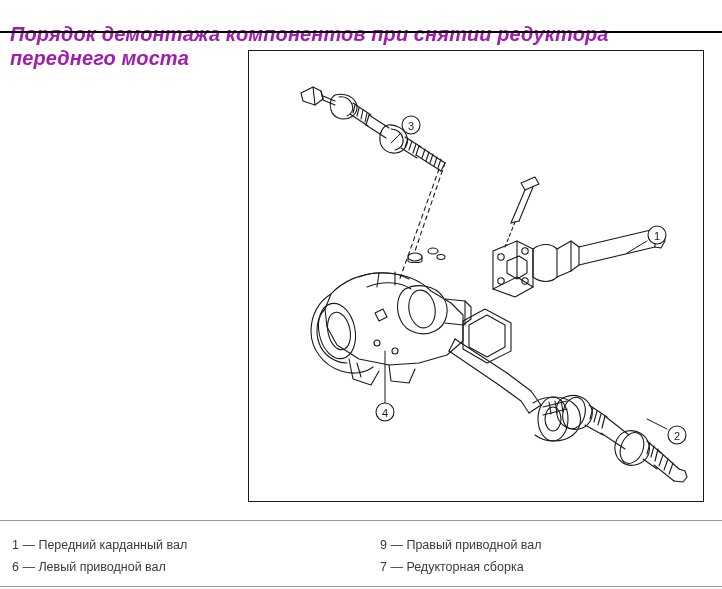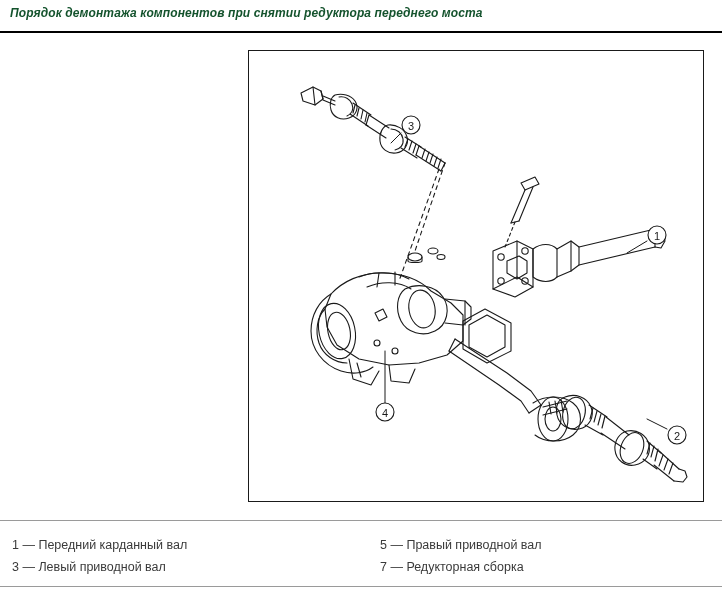--- a/index.html
+++ b/index.html
@@ -16,27 +16,27 @@
     overflow: hidden;
   }
   .page {
     position: absolute;
     inset: 0;
   }
   
   .title {
     position: absolute;
     left: 10px;
-    top: 6px;
+    top: 22px;
     width: 700px;
-    font-size: 12px;
+    font-size: 20px;
     font-weight: bold;
     font-style: italic;
     letter-spacing: 0.1px;
-    color: #14532d;
+    color: #a21caf;
     line-height: 1.2;
   }
   .title-rule {
     position: absolute;
     left: 0;
     top: 31px;
     width: 722px;
     height: 2px;
     background: #000000;
   }
@@ -296,22 +296,22 @@
           <text x="136" y="365.5" text-anchor="middle" font-family="Liberation Sans, sans-serif" font-size="11" fill="#1a1a1a">4</text>
         </g>
       </g>
     </svg>
   </div>
 
   <div class="legend">
     <div class="legend-rule-top"></div>
     <div class="legend-col left">
       <div class="legend-item">1 — Передний карданный вал</div>
-      <div class="legend-item">3 — Левый приводной вал</div>
+      <div class="legend-item">6 — Левый приводной вал</div>
     </div>
     <div class="legend-col right">
-      <div class="legend-item">5 — Правый приводной вал</div>
+      <div class="legend-item">9 — Правый приводной вал</div>
       <div class="legend-item">7 — Редукторная сборка</div>
     </div>
     <div class="legend-rule-bottom"></div>
   </div>
 
 </div>
 
 </body></html>

